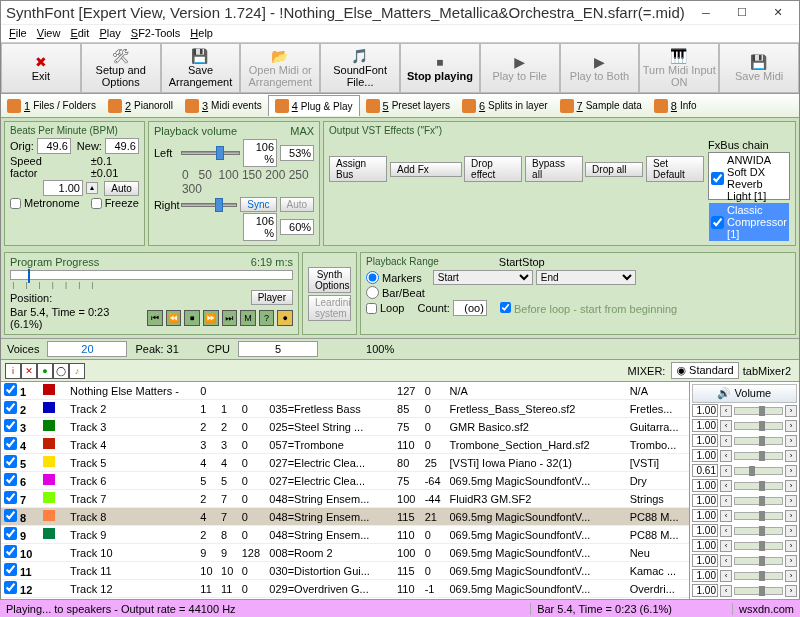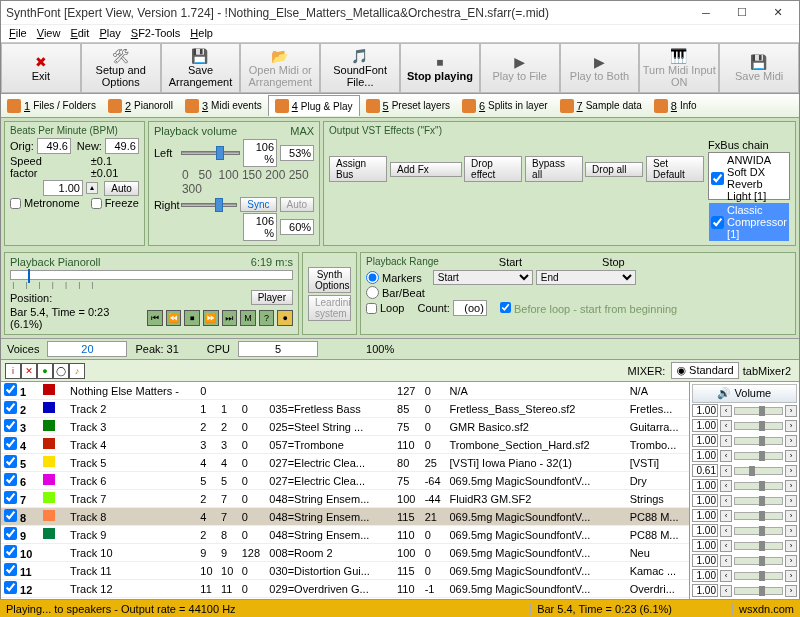--- a/index.html
+++ b/index.html
@@ -1,18 +1,18 @@
 <!DOCTYPE html>
 <html><head>
 <meta charset="utf-8">
 <style>
 * { margin:0; padding:0; box-sizing:border-box; font-family: Tahoma, Arial, sans-serif; font-size:11px; }
 body { background:#fff; width:800px; height:617px; overflow:hidden; border:1px solid #888; }
 .titlebar { height:24px; background:#fff; display:flex; align-items:center; padding:0 5px; color:#333; border-bottom:1px solid #eee; }
-.title { flex:1; font-size:12px; }
+.title { flex:1; font-size:15px; }
 .winbtns { display:flex; gap:4px; }
 .winbtn { width:32px; height:20px; display:flex; align-items:center; justify-content:center; cursor:pointer; }
 .menubar { height:18px; display:flex; gap:10px; padding:2px 8px; background:#fff; border-bottom:1px solid #ccc; }
 .menubar span { cursor:pointer; }
 .menubar u { text-decoration:underline; }
 .toolbar { display:flex; background:#e8f2e0; border-bottom:1px solid #999; }
 .tbtn { flex:1; display:flex; flex-direction:column; align-items:center; justify-content:center; padding:4px 2px; border:1px solid #bbb; background:linear-gradient(#f8f8f8,#e4e4e4); font-size:10px; text-align:center; cursor:pointer; min-height:40px; }
 .tbtn.disabled { color:#999; }
 .tbtn .ticon { font-size:14px; height:16px; }
 .tabs { display:flex; background:linear-gradient(#fff,#e8f2e0); border-bottom:1px solid #999; height:24px; align-items:center; }
@@ -35,21 +35,21 @@
 .toprow { display:flex; align-items:center; padding:2px 4px; background:#e4f0da; border-bottom:1px solid #999; font-size:10px; }
 .tbl { width:100%; border-collapse:collapse; font-size:10px; }
 .tbl th { background:linear-gradient(#fff,#e0e8f0); border:1px solid #bbb; padding:2px 3px; font-weight:normal; color:#1040a0; cursor:pointer; font-size:10px; }
 .tbl td { border-bottom:1px solid #eee; padding:1px 3px; white-space:nowrap; overflow:hidden; }
 .tbl tr.sel td { background:#d8d0c0; }
 .colorcell { width:12px; height:11px; display:inline-block; }
 .mixcol { width:110px; border-left:1px solid #999; padding:2px; }
 .mixrow { display:flex; align-items:center; gap:2px; margin:0; height:15px; }
 .mixnum { width:26px; border:1px solid #999; background:#fff; text-align:right; font-size:10px; padding:0 1px; }
 .arrow { width:12px; height:12px; border:1px solid #999; background:#eee; font-size:8px; text-align:center; line-height:10px; cursor:pointer; }
-.statusbar { position:absolute; bottom:0; left:0; right:0; height:18px; border-top:1px solid #999; display:flex; align-items:center; padding:0 6px; font-size:10px; background:#eab308; }
+.statusbar { position:absolute; bottom:0; left:0; right:0; height:18px; border-top:1px solid #999; display:flex; align-items:center; padding:0 6px; font-size:10px; background:#f0abfc; }
 .fxlist { background:#fff; border:1px solid #888; font-size:10px; }
 .fxitem { padding:1px 2px; display:flex; gap:3px; align-items:center; }
 .fxitem.sel { background:#4a90ff; color:#fff; }
 select { font-size:10px; border:1px solid #999; }
 </style>
 </head>
 <body>
 
 <div class="titlebar">
  <span class="title">SynthFont [Expert View, Version 1.724] - !Nothing_Else_Matters_Metallica&amp;Orchestra_EN.sfarr(=.mid)</span>
@@ -204,21 +204,21 @@
             <div class="fxitem sel"><input type="checkbox" checked="" style="">Classic Compressor [1]</div>
           </div>
    </div>
   </div>
  </div>
 </div>
 
 <div class="panelrow">
  <div class="panel" style="width:295px">
   <div class="ptitle" style="display:flex">
-        <span>Playback Pianoroll</span>
+        <span>Program Progress</span>
         <span style="margin-left:auto">6:19 m:s</span>
       </div>
   <div class="progress">
         <div style="position:absolute;left:6%;top:-2px;width:2px;height:14px;background:#06c"></div>
       </div>
   <div style="font-size:8px;color:#666">&nbsp;|&nbsp;&nbsp;&nbsp;&nbsp;&nbsp;|&nbsp;&nbsp;&nbsp;&nbsp;&nbsp;|&nbsp;&nbsp;&nbsp;&nbsp;&nbsp;|&nbsp;&nbsp;&nbsp;&nbsp;&nbsp;|&nbsp;&nbsp;&nbsp;&nbsp;&nbsp;|&nbsp;&nbsp;&nbsp;&nbsp;&nbsp;|</div>
   <div class="prow">
         <span>Position:</span>
         <span style="margin-left:auto" class="btn">Player</span>
       </div>
@@ -236,21 +236,21 @@
   </div>
  </div>
  <div class="panel" style="width:55px;display:flex;flex-direction:column;gap:2px;align-items:center;justify-content:center">
    <span class="btn" style="width:100%;text-align:center">Synth Options</span>
    <span class="btn" style="width:100%;text-align:center;color:#999">Leardini system</span>
  </div>
  <div class="panel" style="flex:1">
   <div style="display:flex">
         <span class="ptitle">Playback Range</span>
    <span style="margin-left:60px">Start</span>
-   <span style="margin-left:80px">Stop</span>
+   <span style="">Stop</span>
   </div>
   <div class="prow">
    <input type="radio" checked="" style="">
         <span>Markers</span>
    <select style="width:100px;margin-left:8px"><option>Start</option></select>
    <select style="width:100px"><option>End</option></select>
   </div>
   <div class="prow">
         <input type="radio" style="">
         <span>Bar/Beat</span>

